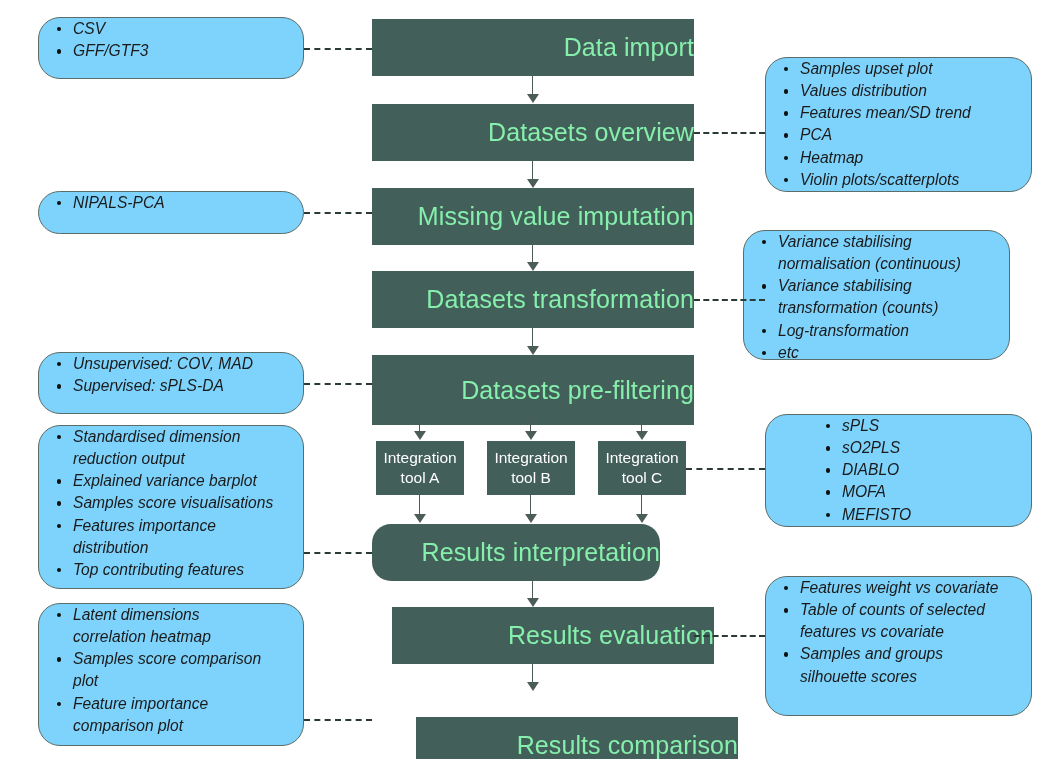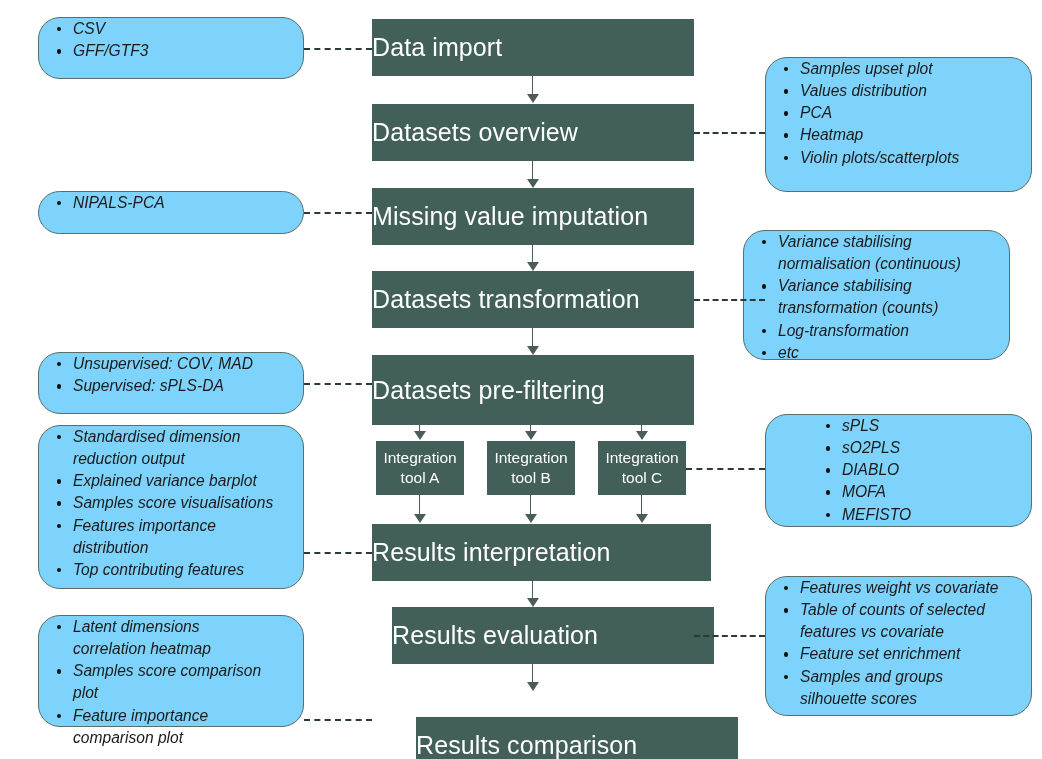--- a/index.html
+++ b/index.html
@@ -13,24 +13,24 @@
     height: 759px;
     background: #ffffff;
     font-family: "Liberation Sans", sans-serif;
     overflow: hidden;
   }
   
   .flow-box {
     position: absolute;
     box-sizing: border-box;
     background: #425f59;
-    color: #ffffff;
+    color: #86efac;
     display: flex;
     align-items: center;
-    justify-content: flex-start;
+    justify-content: flex-end;
     text-align: center;
     font-size: 25px;
     font-weight: 400;
     line-height: 1.15;
     letter-spacing: 0.1px;
   }
   .tool-box {
     position: absolute;
     box-sizing: border-box;
     background: #425f59;
@@ -129,21 +129,21 @@
   </div>
   <div class="tool-box" style="left:487px; top:441px; width:88px; height:54px;">
     <span style="white-space:pre-line;">Integration
 tool B</span>
   </div>
   <div class="tool-box" style="left:598px; top:441px; width:88px; height:54px;">
     <span style="white-space:pre-line;">Integration
 tool C</span>
   </div>
 
-  <div class="flow-box" style="left:372px; top:524px; width:339px; height:57px;">
+  <div class="flow-box" style="left:372px; top:524px; width:288px; height:57px;border-radius:19px;">
     <span>Results interpretation</span>
   </div>
 
   <div class="flow-box" style="left:372px; top:607px; width:322px; height:57px;margin-left:20px;">
     <span>Results evaluation</span>
   </div>
 
   <div class="flow-box" style="left:372px; top:717px; width:322px; height:57px;margin-left:44px;">
     <span>Results comparison</span>
   </div>
@@ -205,35 +205,36 @@
       <li>Standardised dimension
 reduction output</li>
       <li>Explained variance barplot</li>
       <li>Samples score visualisations</li>
       <li>Features importance
 distribution</li>
       <li>Top contributing features</li>
     </ul>
   </div>
 
-  <div class="note" style="left:38px; top:603px; width:266px; height:112px;margin-top:12px;">
+  <div class="note" style="left:38px; top:603px; width:266px; height:143px;">
     <ul>
       <li>Latent dimensions
  correlation heatmap</li>
       <li>Samples score comparison
 plot</li>
       <li>Feature importance
 comparison plot</li>
     </ul>
   </div>
 
   <div class="note" style="left:765px; top:57px; width:267px; height:135px;">
     <ul>
       <li>Samples upset plot</li>
       <li>Values distribution</li>
+      <li>Features mean/SD trend</li>
       <li>PCA</li>
       <li>Heatmap</li>
       <li>Violin plots/scatterplots</li>
     </ul>
   </div>
 
   <div class="note" style="left:743px; top:230px; width:267px; height:130px;">
     <ul>
       <li>Variance stabilising
 normalisation (continuous)</li>
@@ -252,21 +253,20 @@
       <li>MOFA</li>
       <li>MEFISTO</li>
     </ul>
   </div>
 
   <div class="note" style="left:765px; top:564px; width:267px; height:140px;margin-top:12px;">
     <ul>
       <li>Features weight vs covariate</li>
       <li>Table of counts of selected
 features vs covariate</li>
-      <li>Feature set enrichment</li>
       <li>Samples and groups
 silhouette scores</li>
     </ul>
   </div>
 
   <div class="dash-h" style="left:304px; top:48px;  width:68px;"></div>
   <div class="dash-h" style="left:304px; top:212px; width:68px;"></div>
   <div class="dash-h" style="left:304px; top:383px; width:68px;"></div>
   <div class="dash-h" style="left:304px; top:552px; width:68px;"></div>
   <div class="dash-h" style="left:304px; top:719px; width:68px;"></div>

